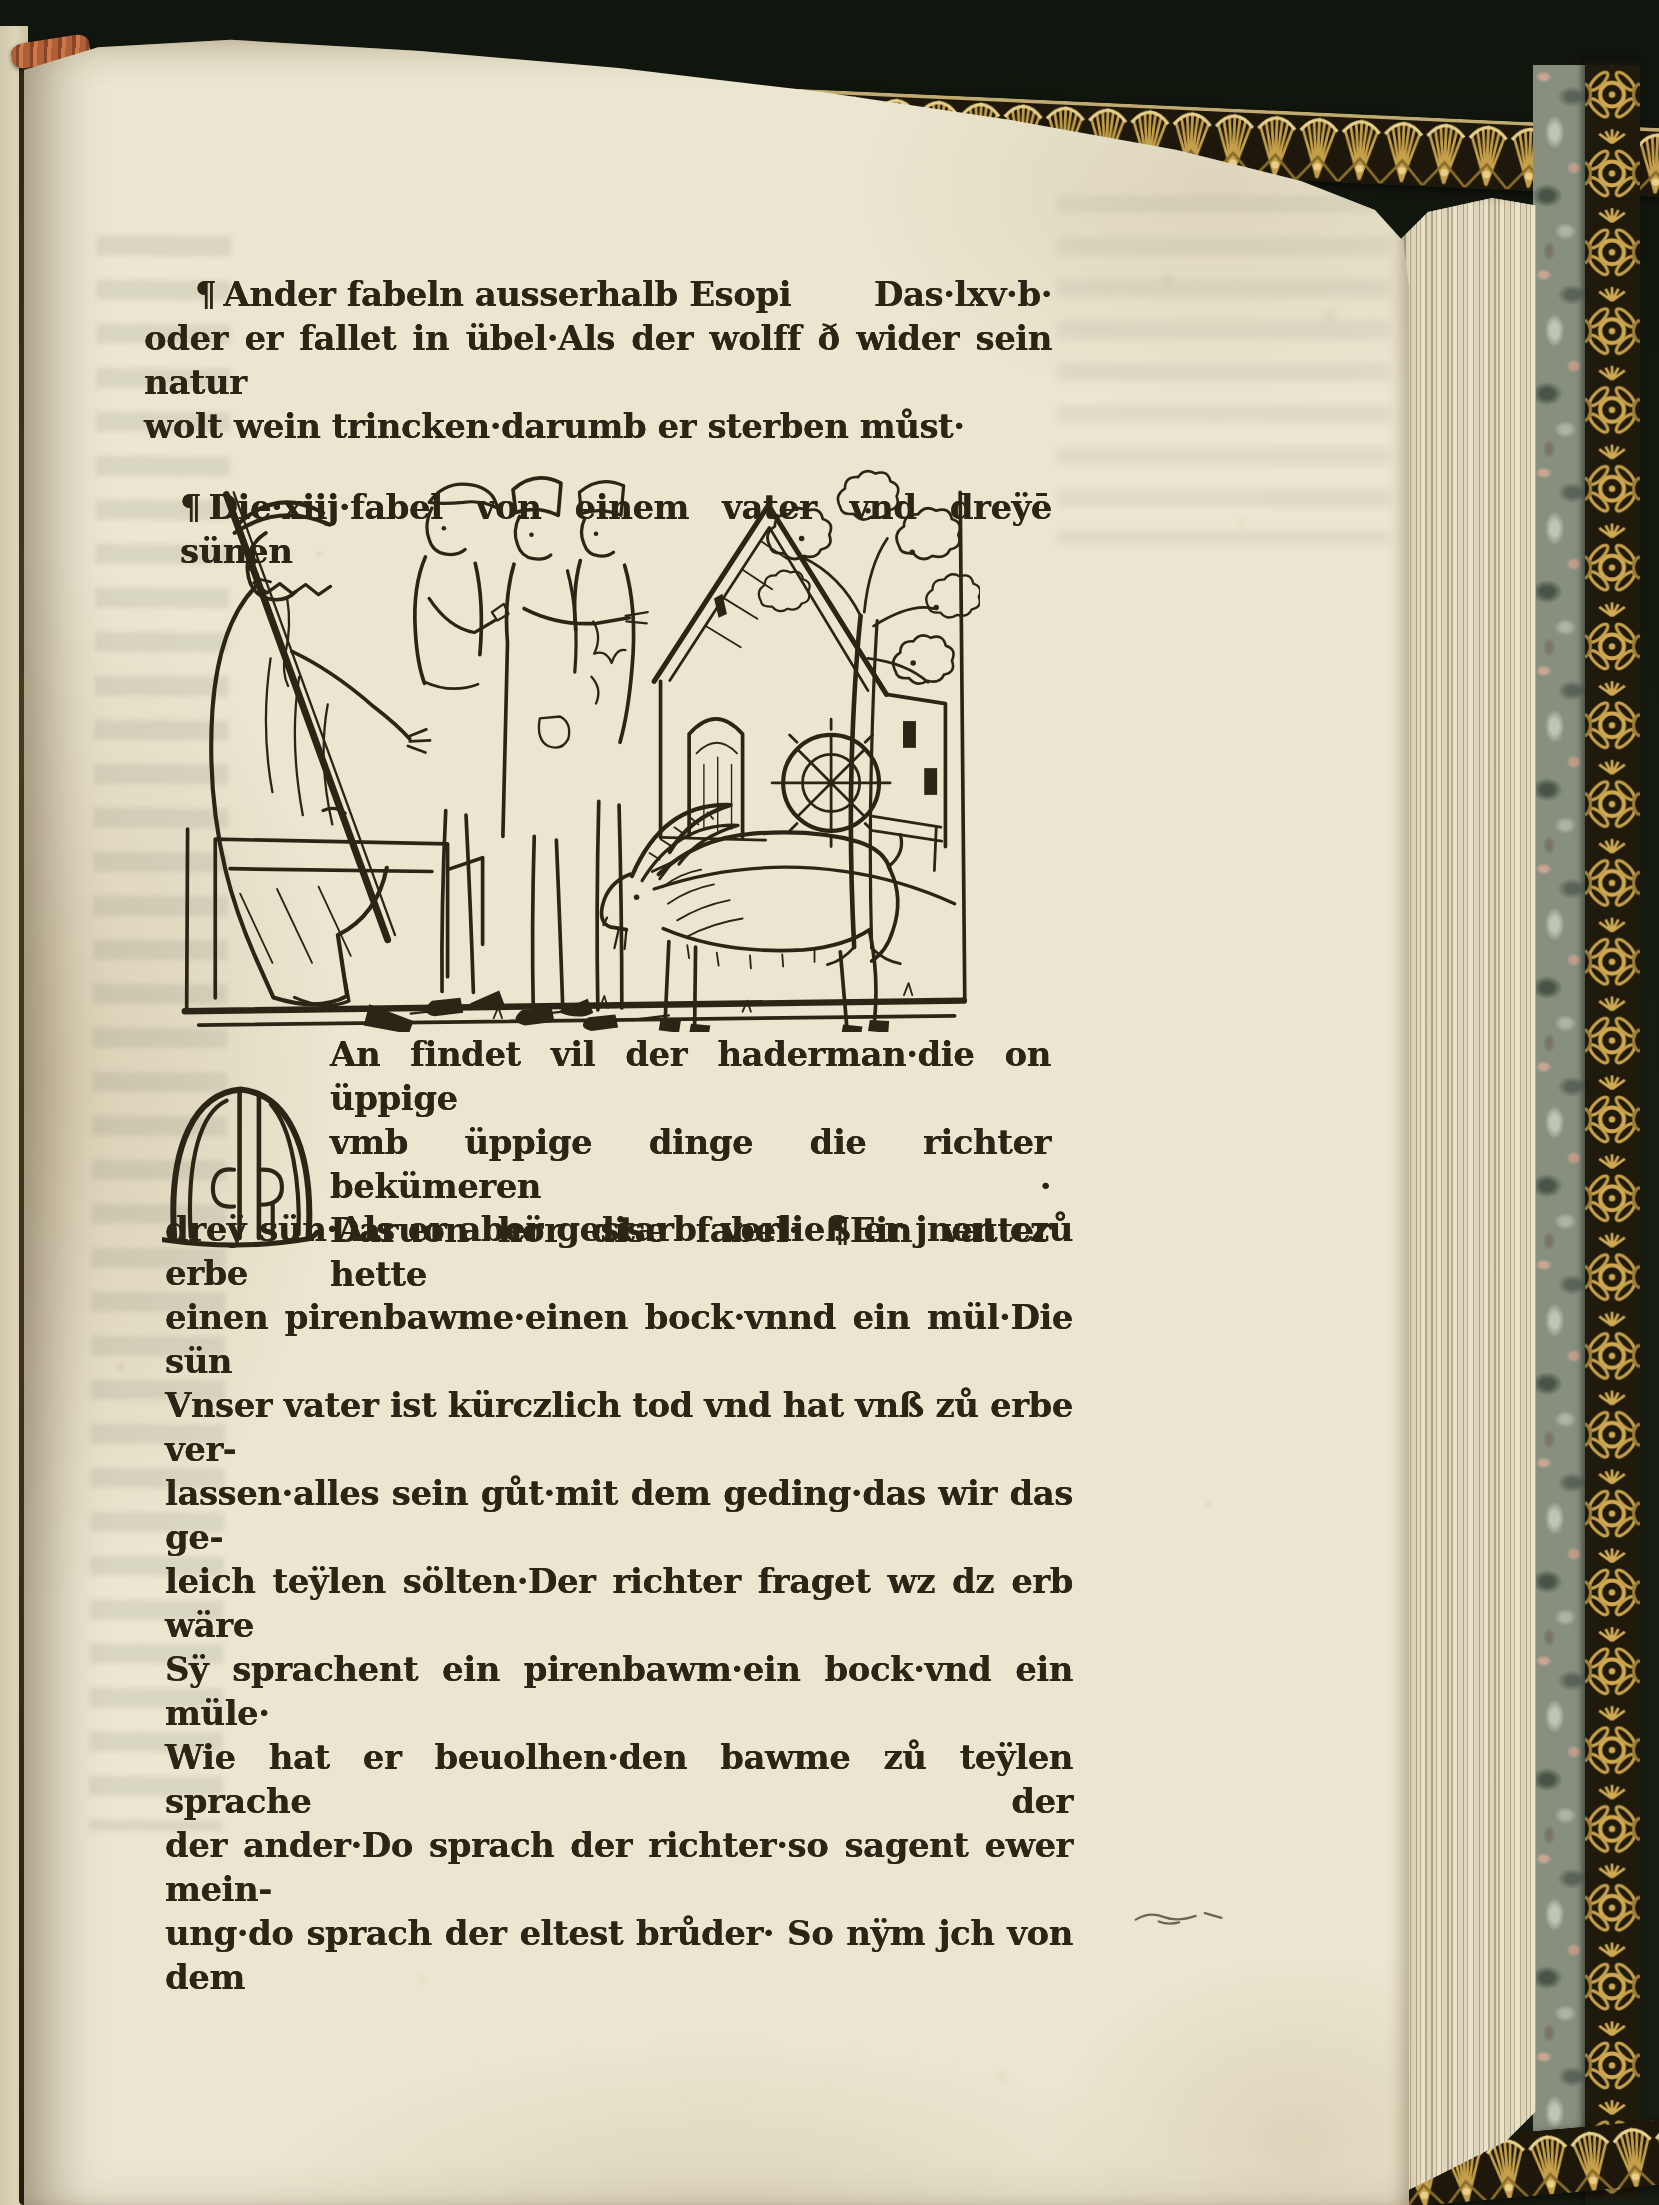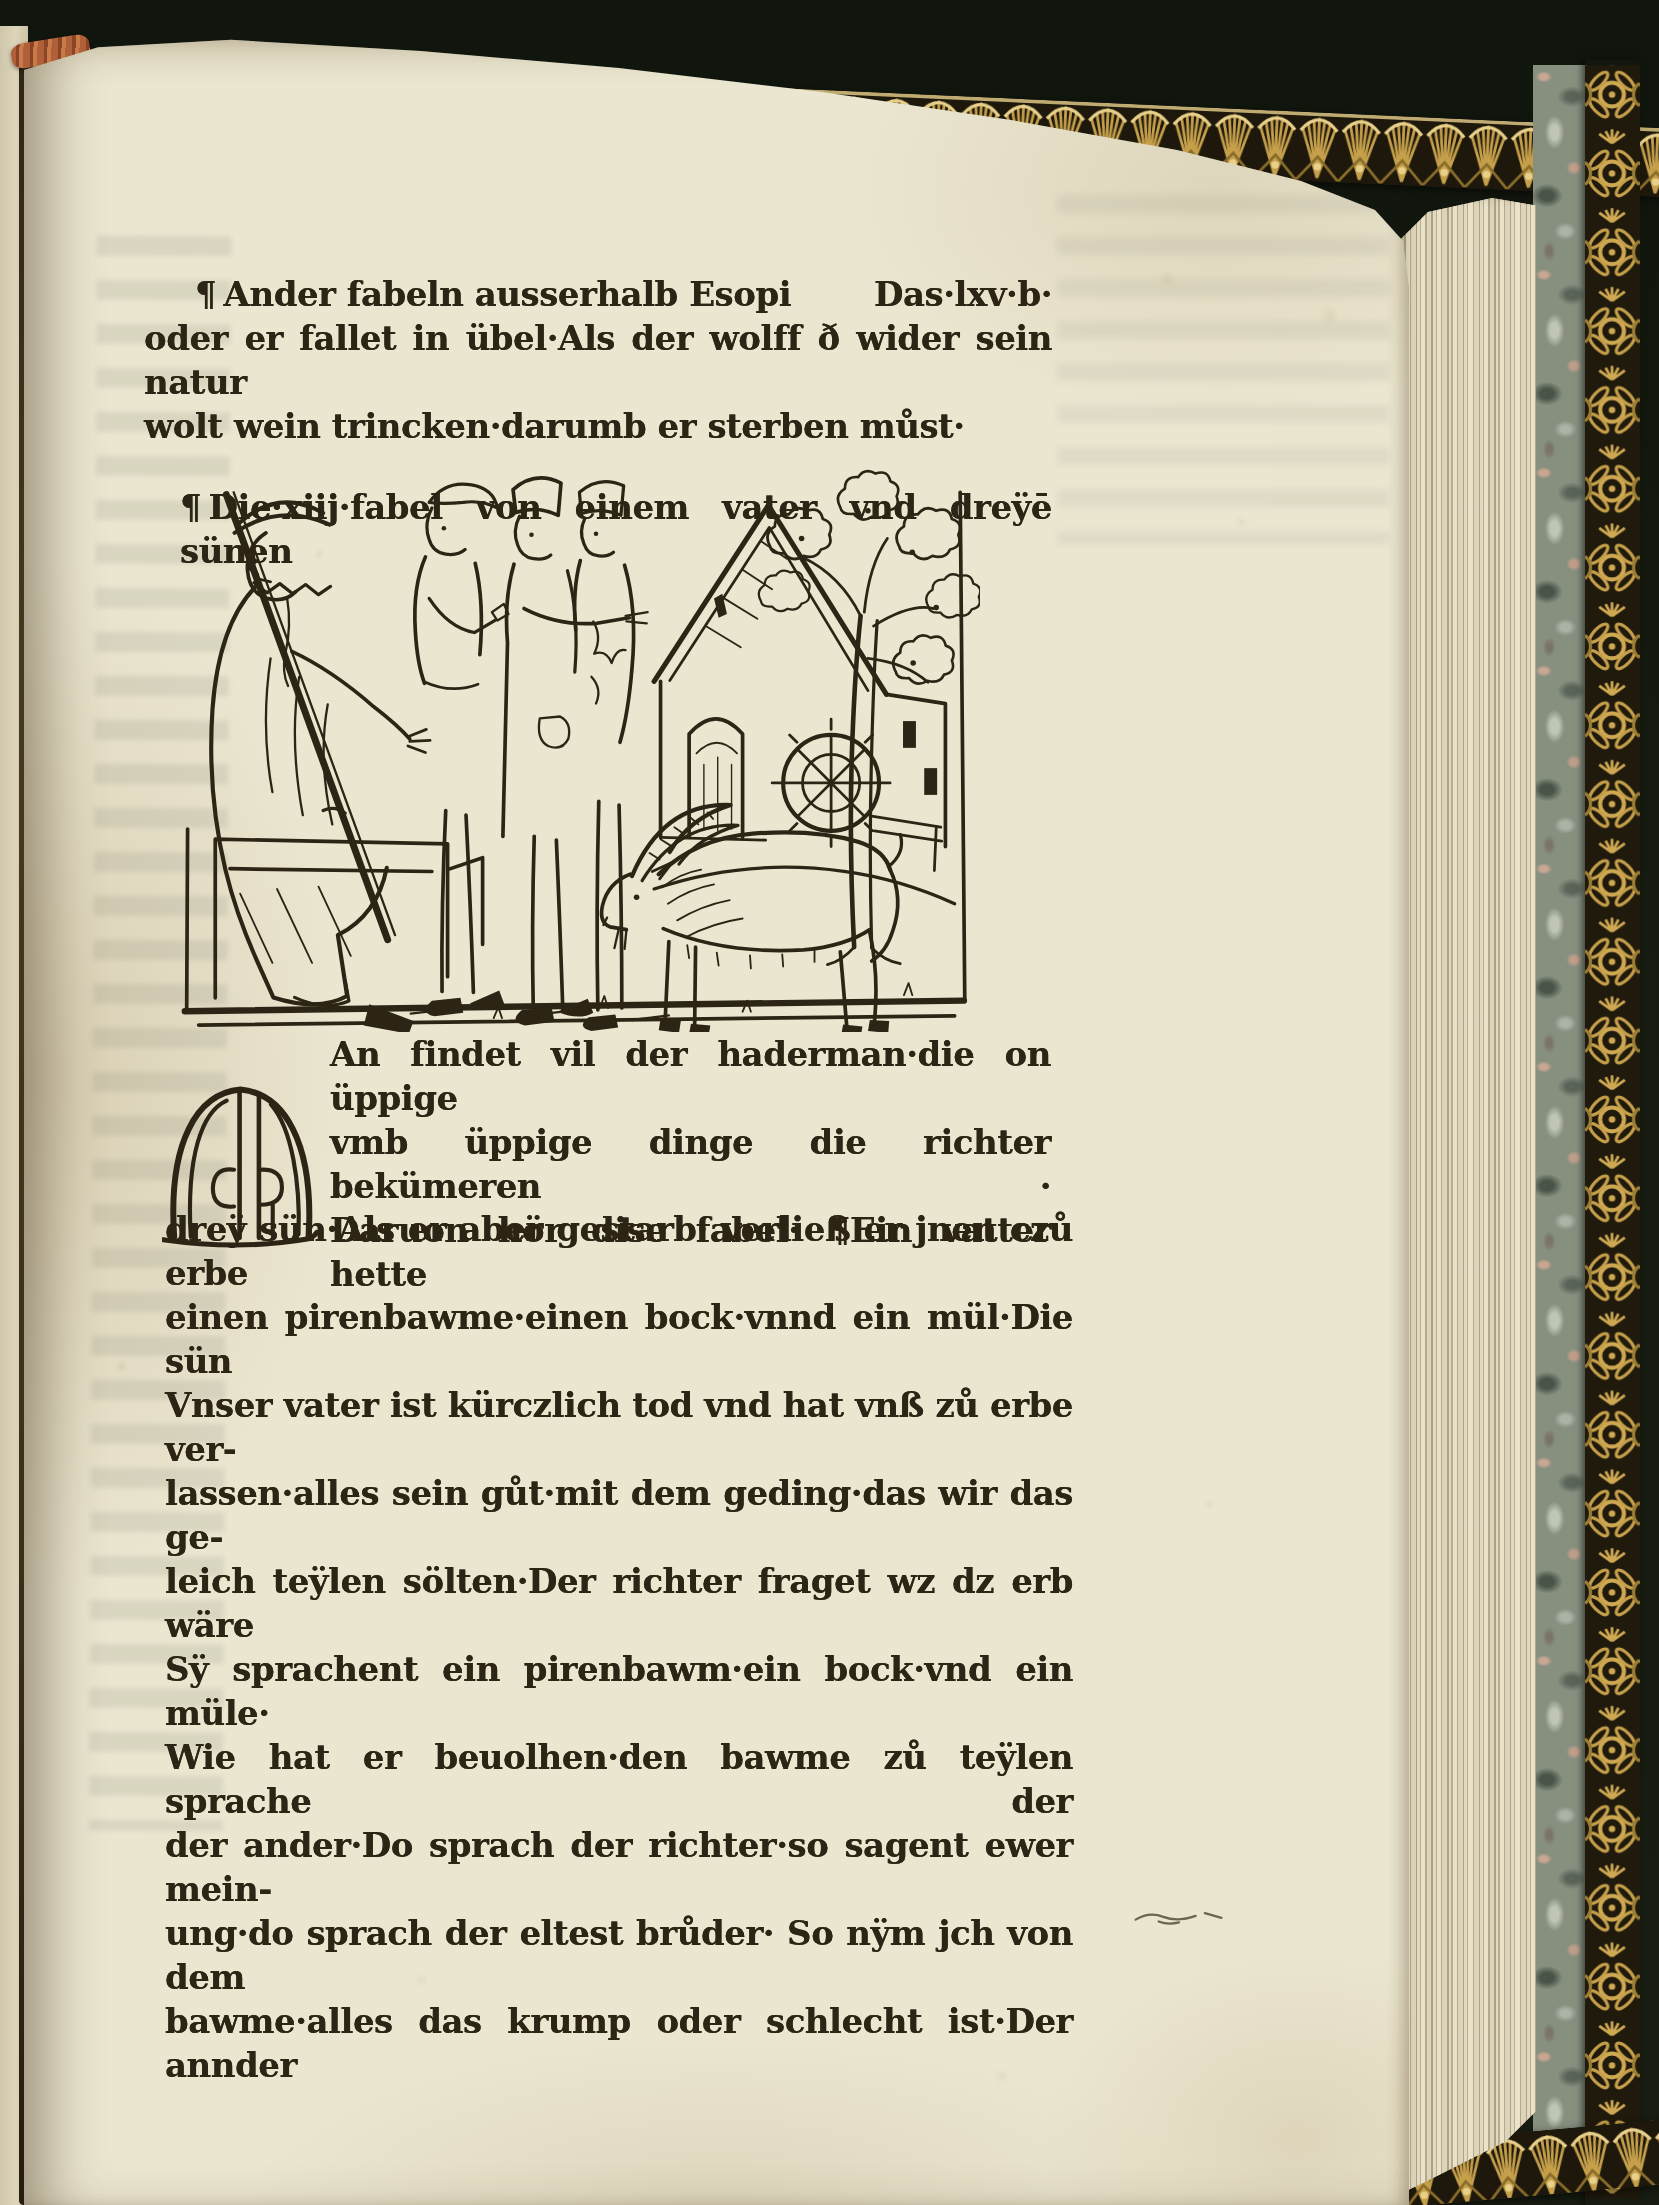--- a/index.html
+++ b/index.html
@@ -324,21 +324,20 @@
     <div class="textblock full-block">
       <div class="bl-line jst">dreÿ sün·Als er aber gestarb· verließ er jnen czů erbe</div>
       <div class="bl-line jst">einen pirenbawme·einen bock·vnnd ein mül·Die sün</div>
       <div class="bl-line jst">Vnser vater ist kürczlich tod vnd hat vnß zů erbe ver-</div>
       <div class="bl-line jst">lassen·alles sein gůt·mit dem geding·das wir das ge-</div>
       <div class="bl-line jst">leich teÿlen sölten·Der richter fraget wz dz erb wäre</div>
       <div class="bl-line jst">Sÿ sprachent ein pirenbawm·ein bock·vnd ein müle·</div>
       <div class="bl-line jst">Wie hat er beuolhen·den bawme zů teÿlen sprache der</div>
       <div class="bl-line jst">der ander·Do sprach der richter·so sagent ewer mein-</div>
       <div class="bl-line jst">ung·do sprach der eltest brůder· So nÿm jch von dem</div>
-      <div class="bl-line jst">bawme·alles das krump oder schlecht ist·Der annder</div>
     </div>
 
     <svg class="penmark" viewBox="0 0 260 60">
       <path d="M10,40 q30,-18 60,-6 t70,-2 M160,26 l36,10 M60,44 q20,8 44,2" fill="none" stroke="#57503c" stroke-width="5" stroke-linecap="round"></path>
     </svg>
   </div>
 </div>
 
 
 </body></html>

